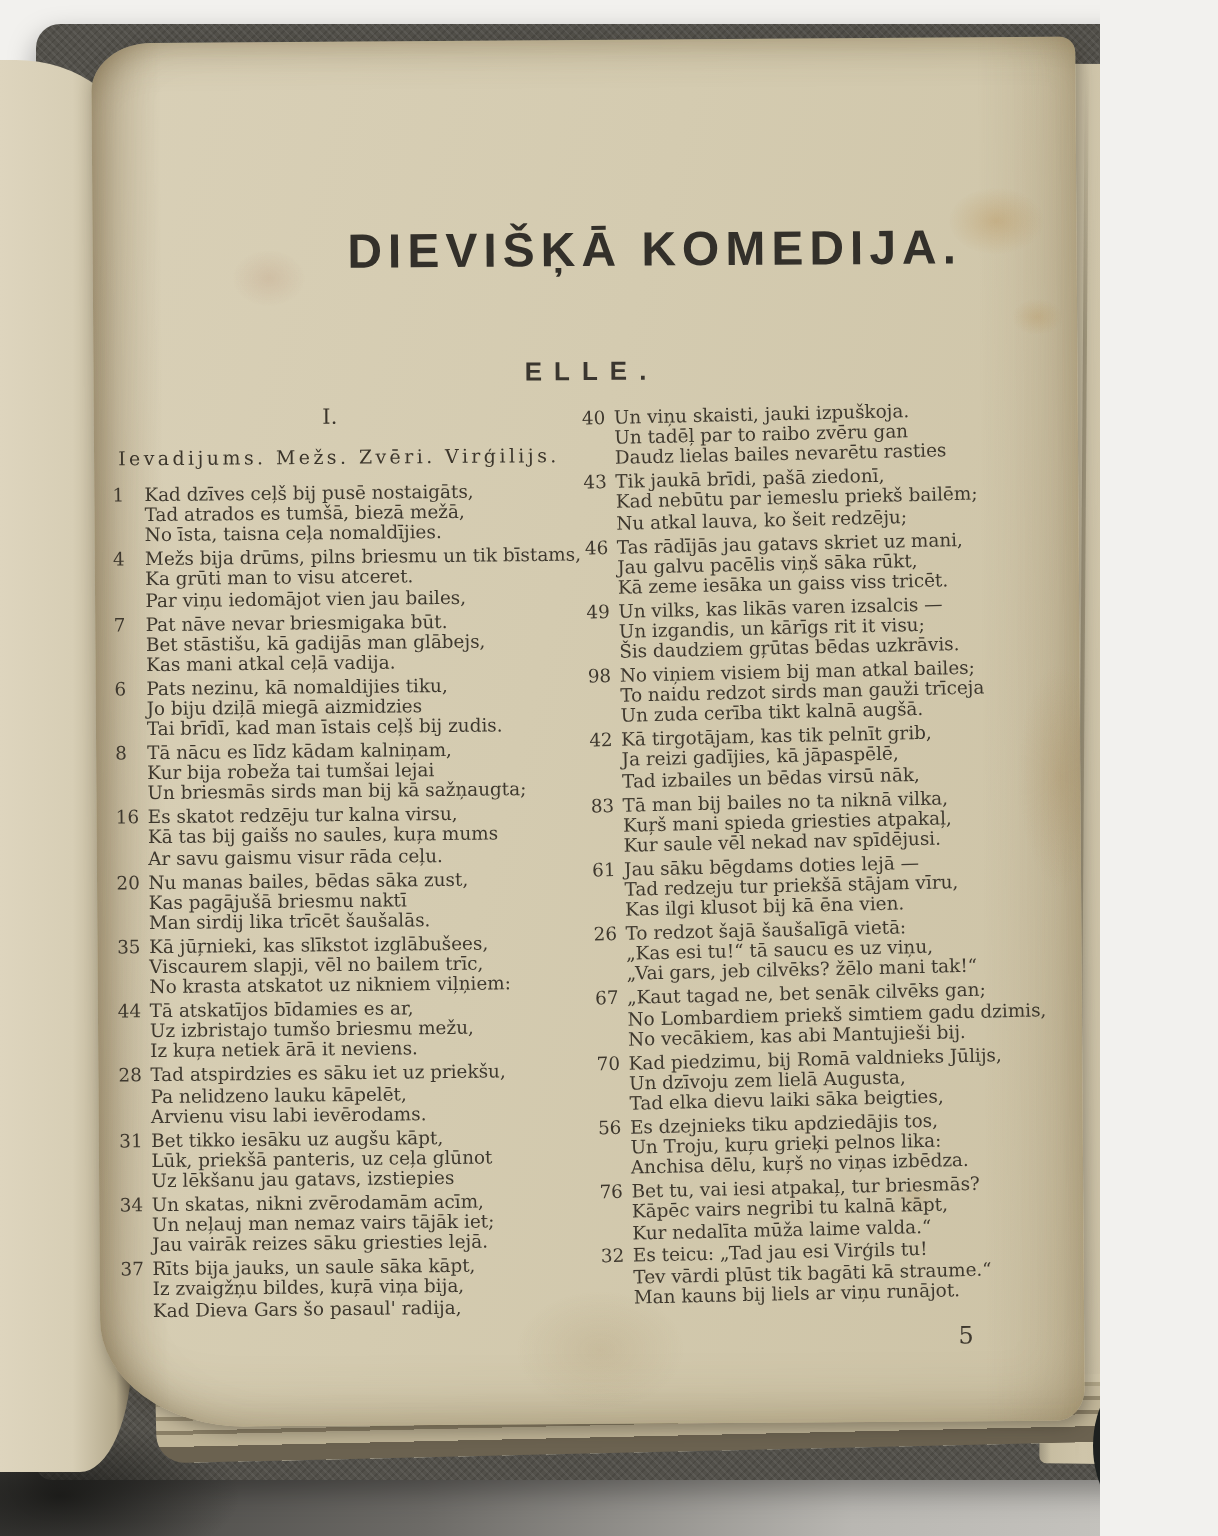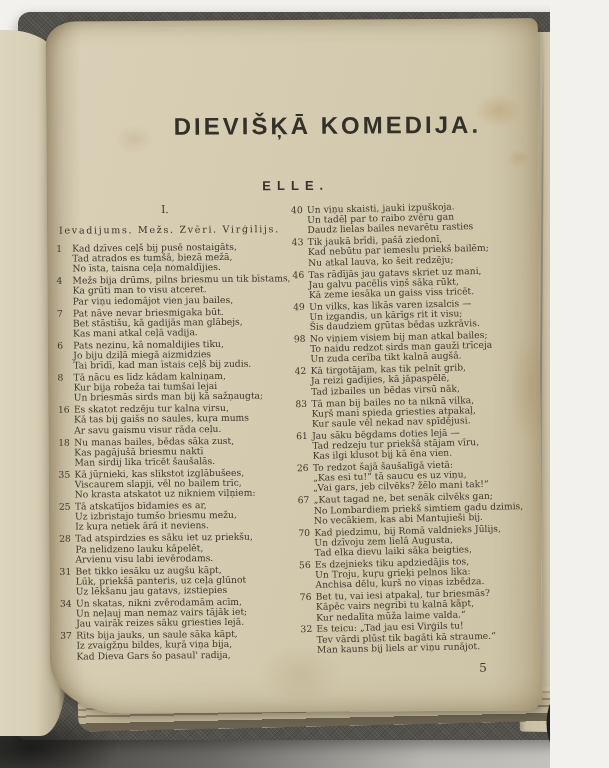--- a/index.html
+++ b/index.html
@@ -146,35 +146,35 @@
   </div>
 
   <div class="tercet" data-interactable="false">
     <span class="verse-number" data-interactable="false">16</span>
     <div class="verse-line" data-interactable="false">Es skatot redzēju tur kalna virsu,</div>
     <div class="verse-line" data-interactable="false">Kā tas bij gaišs no saules, kuŗa mums</div>
     <div class="verse-line" data-interactable="false">Ar savu gaismu visur rāda ceļu.</div>
   </div>
 
   <div class="tercet" data-interactable="false">
-    <span class="verse-number" data-interactable="false">18</span>
+    <span class="verse-number" data-interactable="false">20</span>
     <div class="verse-line" data-interactable="false">Nu manas bailes, bēdas sāka zust,</div>
     <div class="verse-line" data-interactable="false">Kas pagājušā briesmu naktī</div>
     <div class="verse-line" data-interactable="false">Man sirdij lika trīcēt šaušalās.</div>
   </div>
 
   <div class="tercet" data-interactable="false">
     <span class="verse-number" data-interactable="false">35</span>
     <div class="verse-line" data-interactable="false">Kā jūŗnieki, kas slīkstot izglābušees,</div>
     <div class="verse-line" data-interactable="false">Viscaurem slapji, vēl no bailem trīc,</div>
     <div class="verse-line" data-interactable="false">No krasta atskatot uz nikniem viļņiem:</div>
   </div>
 
   <div class="tercet" data-interactable="false">
-    <span class="verse-number" data-interactable="false">25</span>
+    <span class="verse-number" data-interactable="false">44</span>
     <div class="verse-line" data-interactable="false">Tā atskatījos bīdamies es ar,</div>
     <div class="verse-line" data-interactable="false">Uz izbristajo tumšo briesmu mežu,</div>
     <div class="verse-line" data-interactable="false">Iz kuŗa netiek ārā it neviens.</div>
   </div>
 
   <div class="tercet" data-interactable="false">
     <span class="verse-number" data-interactable="false">28</span>
     <div class="verse-line" data-interactable="false">Tad atspirdzies es sāku iet uz priekšu,</div>
     <div class="verse-line" data-interactable="false">Pa nelidzeno lauku kāpelēt,</div>
     <div class="verse-line" data-interactable="false">Arvienu visu labi ievērodams.</div>

